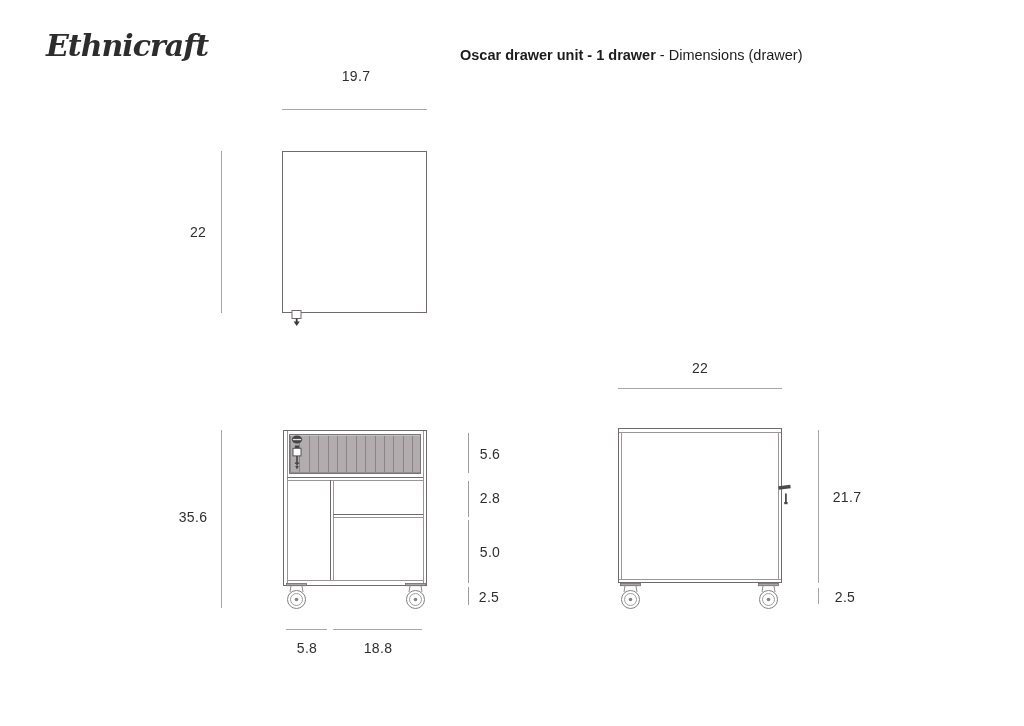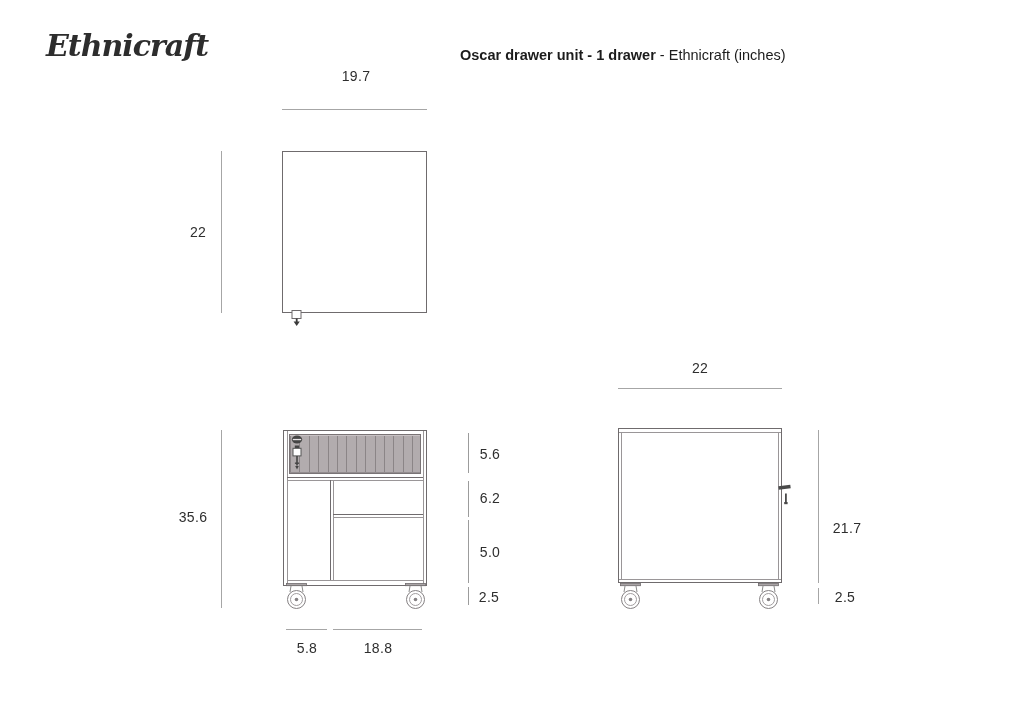--- a/index.html
+++ b/index.html
@@ -35,21 +35,21 @@
     box-shadow:inset 0 1px 0 #c8c2c4, inset 0 -1px 0 #938d8f;
   }
   svg { position:absolute; overflow:visible; }
 </style>
 </head>
 <body>
 
 <div class="canvas">
 
   <div class="brand">Ethnicraft</div>
-  <div class="title"><span class="b">Oscar drawer unit - 1 drawer</span><span> - Ethnicraft (inches)</span></div>
+  <div class="title"><span class="b">Oscar drawer unit - 1 drawer</span><span> - Dimensions (drawer)</span></div>
 
   <div class="rect" style="left:282px; top:151px; width:145px; height:162px;"></div>
 
   <svg style="left:289px; top:309px;" width="16" height="19" viewBox="0 0 16 19">
     <rect x="3" y="1.5" width="9" height="8" fill="#ffffff" stroke="#6f6b6d" stroke-width="1"></rect>
     <rect x="6.8" y="9.5" width="1.8" height="4" fill="#3a3a3a"></rect>
     <polygon points="4.6,12.5 10.8,12.5 7.7,17" fill="#3a3a3a"></polygon>
   </svg>
 
   <div class="hl dl" style="left:282px; top:109px; width:145px;"></div>
@@ -100,21 +100,21 @@
   </svg>
 
   <div class="vl dl" style="left:221px; top:430px; height:178px;"></div>
   <div class="dim" style="left:193px; top:509px;">35.6</div>
 
   <div class="vl dseg" style="left:468px; top:433px; height:40px;"></div>
   <div class="vl dseg" style="left:468px; top:481px; height:36px;"></div>
   <div class="vl dseg" style="left:468px; top:520px; height:63px;"></div>
   <div class="vl dseg" style="left:468px; top:587px; height:18px;"></div>
   <div class="dim" style="left:490px; top:446px;">5.6</div>
-  <div class="dim" style="left:490px; top:490px;">6.2</div>
+  <div class="dim" style="left:490px; top:490px;">2.8</div>
   <div class="dim" style="left:490px; top:544px;">5.0</div>
   <div class="dim" style="left:489px; top:589px;">2.5</div>
 
   <div class="hl dl" style="left:286px; top:629px; width:41px;"></div>
   <div class="hl dl" style="left:333px; top:629px; width:89px;"></div>
   <div class="dim" style="left:307px; top:640px;">5.8</div>
   <div class="dim" style="left:378px; top:640px;">18.8</div>
 
   <div class="rect" style="left:618px; top:428px; width:164px; height:155px;"></div>
   <div class="hl inner" style="left:619px; top:432px; width:162px;"></div>
@@ -139,17 +139,17 @@
     <rect x="1.5" y="0.5" width="20" height="2.2" fill="#aaa5a7" stroke="#6f6b6d" stroke-width="0.8"></rect>
     <path d="M6,3 L5,9 M17,3 L18,9" stroke="#8a8a8a" stroke-width="1" fill="none"></path>
     <circle cx="11.5" cy="16.5" r="9" fill="#ffffff" stroke="#858183" stroke-width="1"></circle>
     <circle cx="11.5" cy="16.5" r="6" fill="none" stroke="#a19d9f" stroke-width="1"></circle>
     <circle cx="11.5" cy="16.5" r="1.8" fill="#858183"></circle>
   </svg>
 
   <div class="hl dl" style="left:618px; top:388px; width:164px;"></div>
   <div class="dim" style="left:700px; top:360px;">22</div>
   <div class="vl dl" style="left:818px; top:430px; height:153px;"></div>
-  <div class="dim" style="left:847px; top:520px;">21.7</div>
+  <div class="dim" style="left:847px; top:489px;">21.7</div>
   <div class="vl dl" style="left:818px; top:588px; height:16px;"></div>
   <div class="dim" style="left:845px; top:589px;">2.5</div>
 
 </div>
 
 </body></html>

